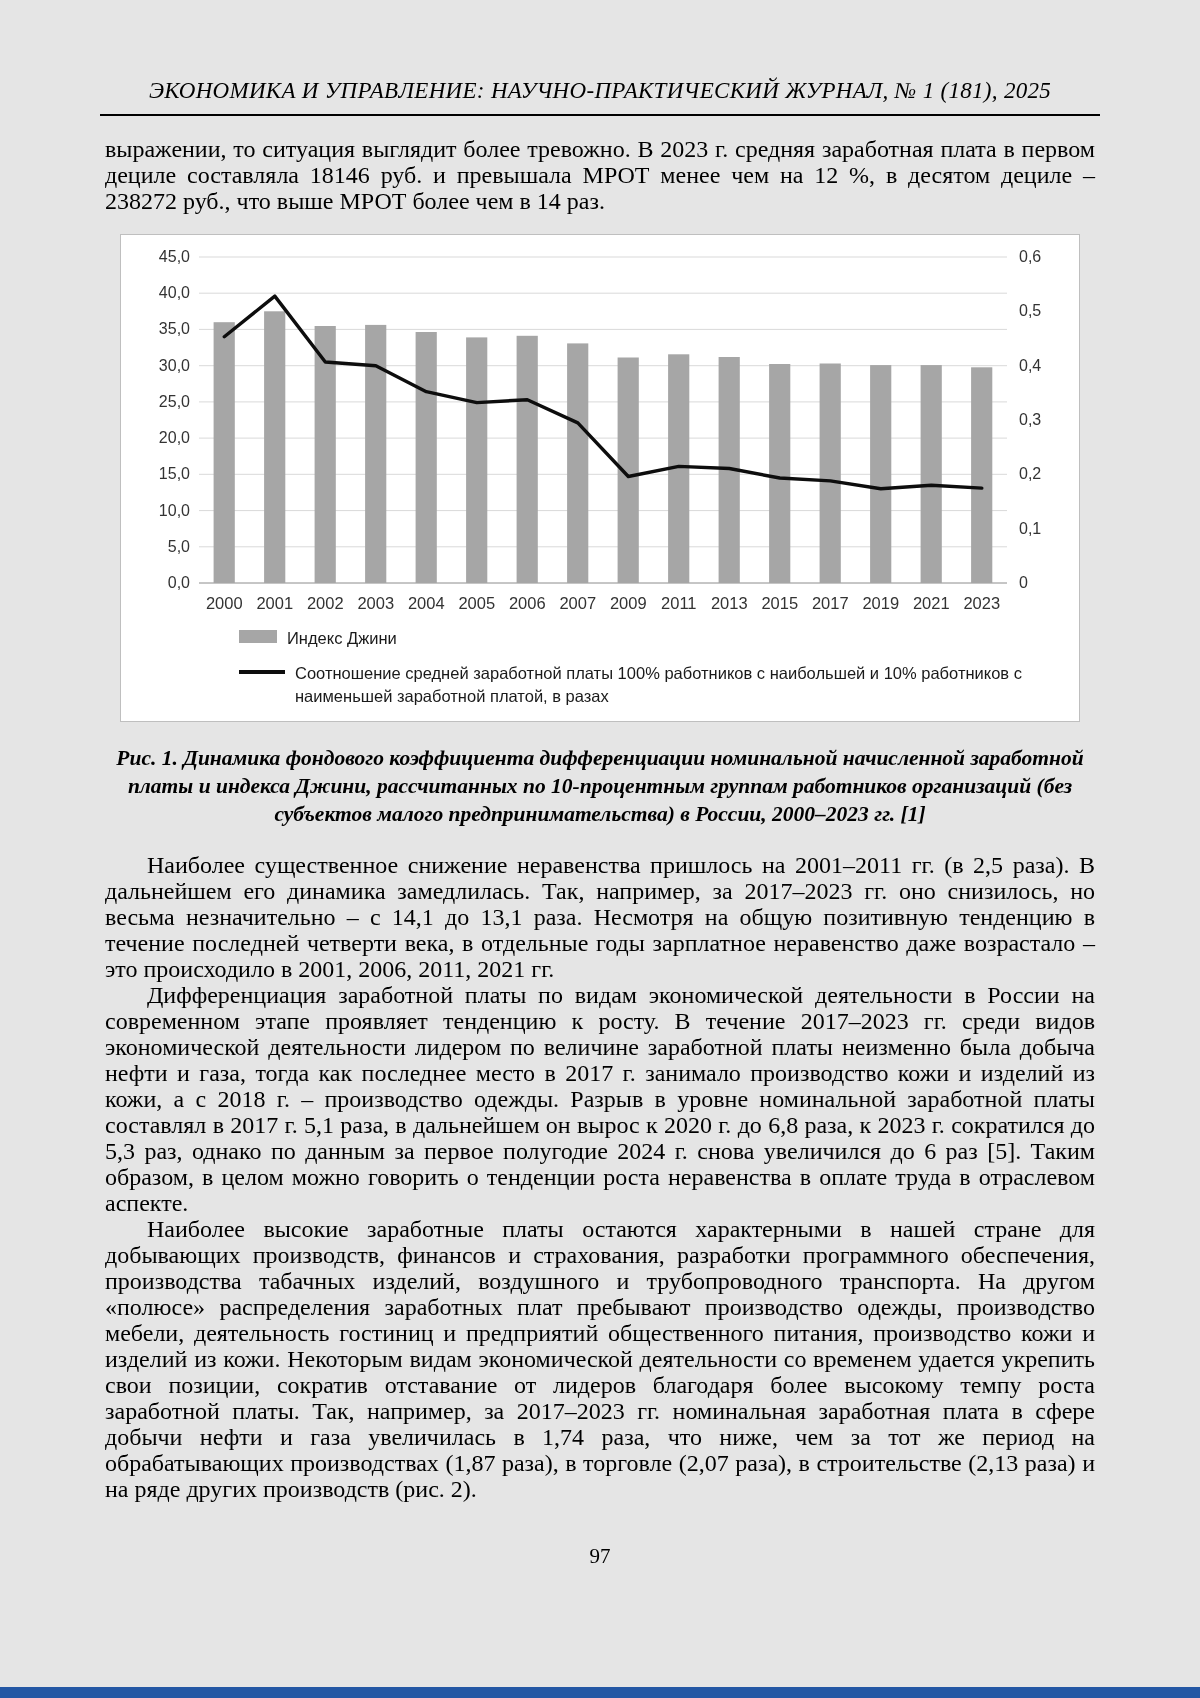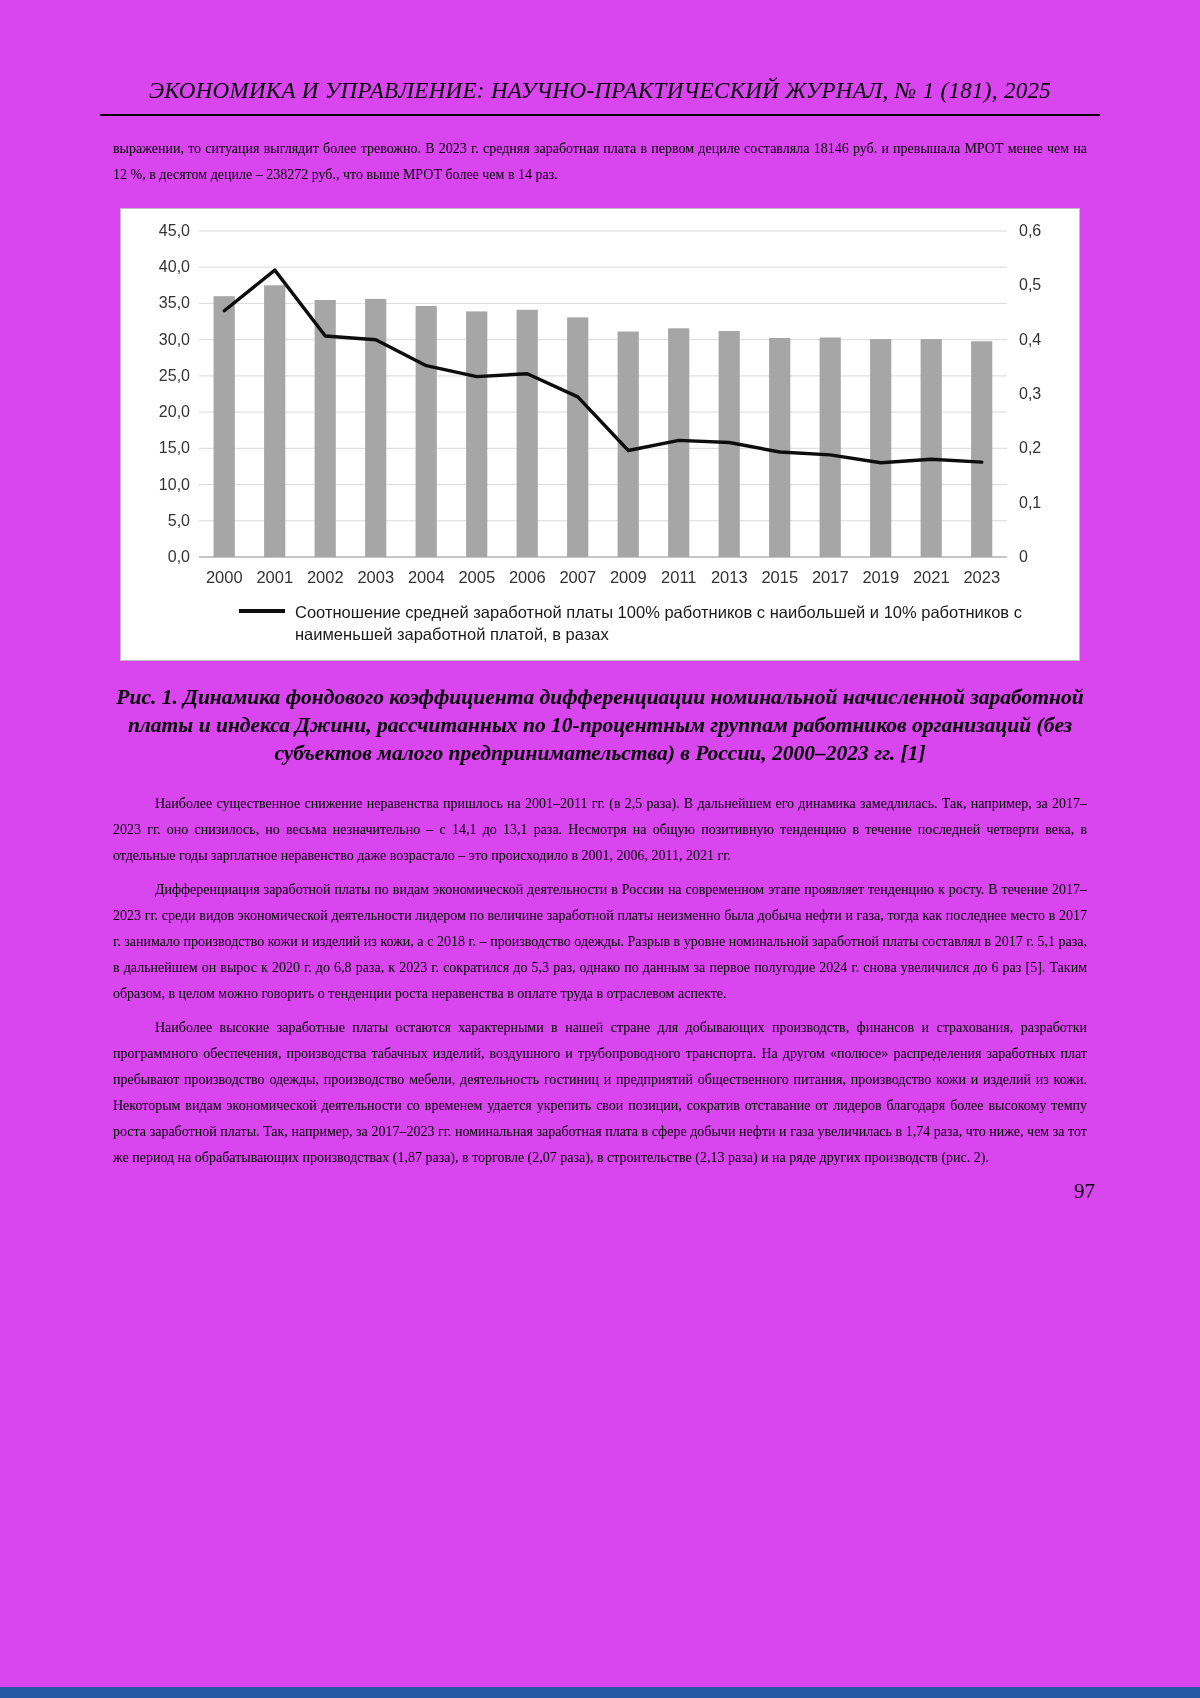--- a/index.html
+++ b/index.html
@@ -1,39 +1,39 @@
 <!DOCTYPE html>
 <html><head>
 <meta charset="utf-8">
 <style>
   html,body { margin:0; padding:0; background:#ffffff; }
   .page {
     position:relative;
     width:1200px;
     height:1698px;
-    background:#d946ef;
+    background:#e5e5e5;
     color:#000000;
     font-family:"Liberation Serif", serif;
     overflow:hidden;
   }
   .header {
     margin:78px 100px 0 100px;
     text-align:center;
     font-style:italic;
     font-size:23px;
     letter-spacing:0.3px;
     border-bottom:2px solid #000000;
     padding-bottom:10px;
   }
   .content { padding:0 105px; }
   .para {
-    font-size:14px;
+    font-size:24px;
     line-height:26px;
     text-align:justify;
-    margin:8px;
+    margin:0;
     text-indent:42px;
   }
   .para.first { text-indent:0; margin-top:20px; }
   figure { margin:0; padding:0; }
   .chart-box {
     width:960px;
     margin:20px auto 0 auto;
     border:1px solid #bfbfbf;
     padding:10px 0 14px 0;
     box-sizing:border-box;
@@ -68,22 +68,23 @@
     font-style:italic;
     font-size:21.5px;
     line-height:28px;
     text-align:center;
     width:980px;
     margin:22px auto 0 auto;
     font-weight:bold;
   }
   .caption + .para { margin-top:24px; }
   .page-number {
-    text-align:right;
+    text-align:center;
     font-size:21px;
+    margin-top:42px;
   }
   .bottom-bar {
     position:absolute;
     left:0; bottom:0;
     width:100%;
     height:11px;
   }
 </style>
 </head>
 <body>
@@ -159,20 +160,24 @@
               <text x="598.3" y="364" text-anchor="middle" class="xtick">2013</text>
               <text x="648.8" y="364" text-anchor="middle" class="xtick">2015</text>
               <text x="699.3" y="364" text-anchor="middle" class="xtick">2017</text>
               <text x="749.8" y="364" text-anchor="middle" class="xtick">2019</text>
               <text x="800.3" y="364" text-anchor="middle" class="xtick">2021</text>
               <text x="850.8" y="364" text-anchor="middle" class="xtick">2023</text>
             </svg>
           </div>
         <div class="legend">
           <div class="legend-item">
+            <span class="swatch-bar" style="background: rgb(166, 166, 166);"></span>
+            <span class="legend-text">Индекс Джини</span>
+          </div>
+          <div class="legend-item">
             <span class="swatch-line" style="background: rgb(13, 13, 13);"></span>
             <span class="legend-text">Соотношение средней заработной платы 100% работников с наибольшей и 10% работников с наименьшей заработной платой, в разах</span>
           </div>
         </div>
       </div>
     </figure>
 
     <div class="caption">Рис. 1. Динамика фондового коэффициента дифференциации номинальной начисленной заработной платы и индекса Джини, рассчитанных по 10-процентным группам работников организаций (без субъектов малого предпринимательства) в России, 2000–2023 гг. [1]</div>
 
     <p class="para">Наиболее существенное снижение неравенства пришлось на 2001–2011 гг. (в 2,5 раза). В дальнейшем его динамика замедлилась. Так, например, за 2017–2023 гг. оно снизилось, но весьма незначительно – с 14,1 до 13,1 раза. Несмотря на общую позитивную тенденцию в течение последней четверти века, в отдельные годы зарплатное неравенство даже возрастало – это происходило в 2001, 2006, 2011, 2021 гг.</p>

